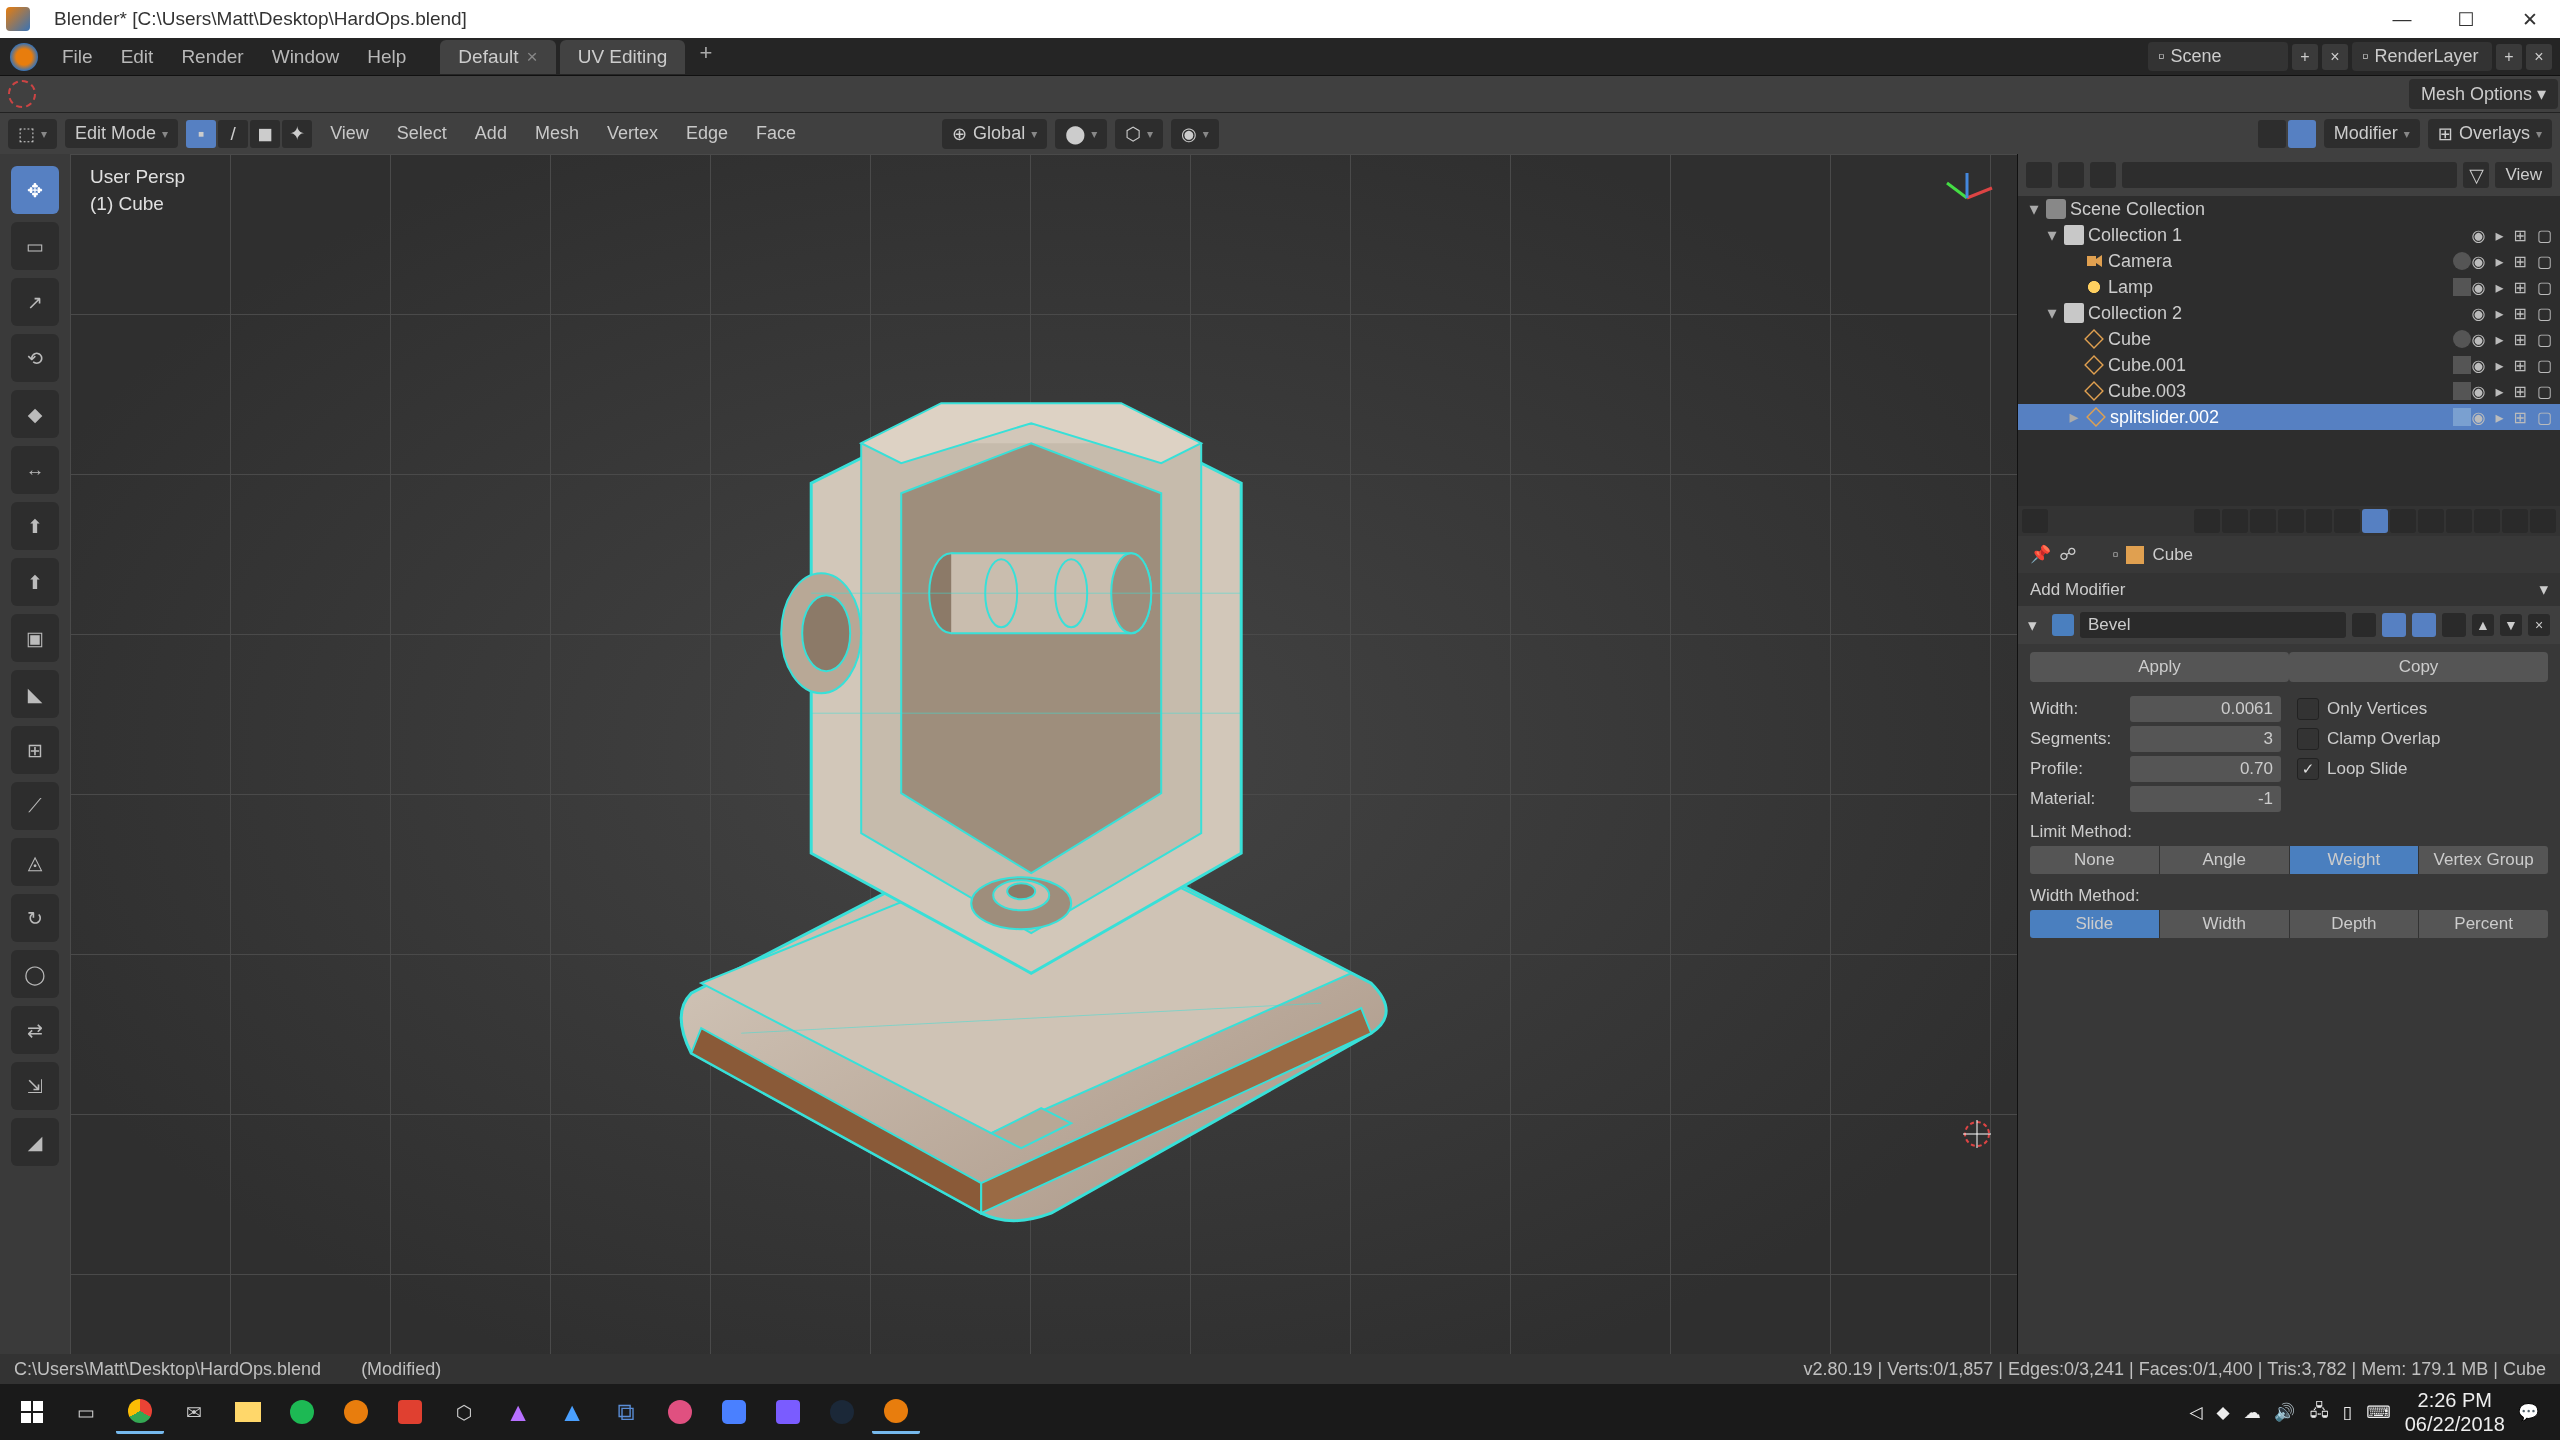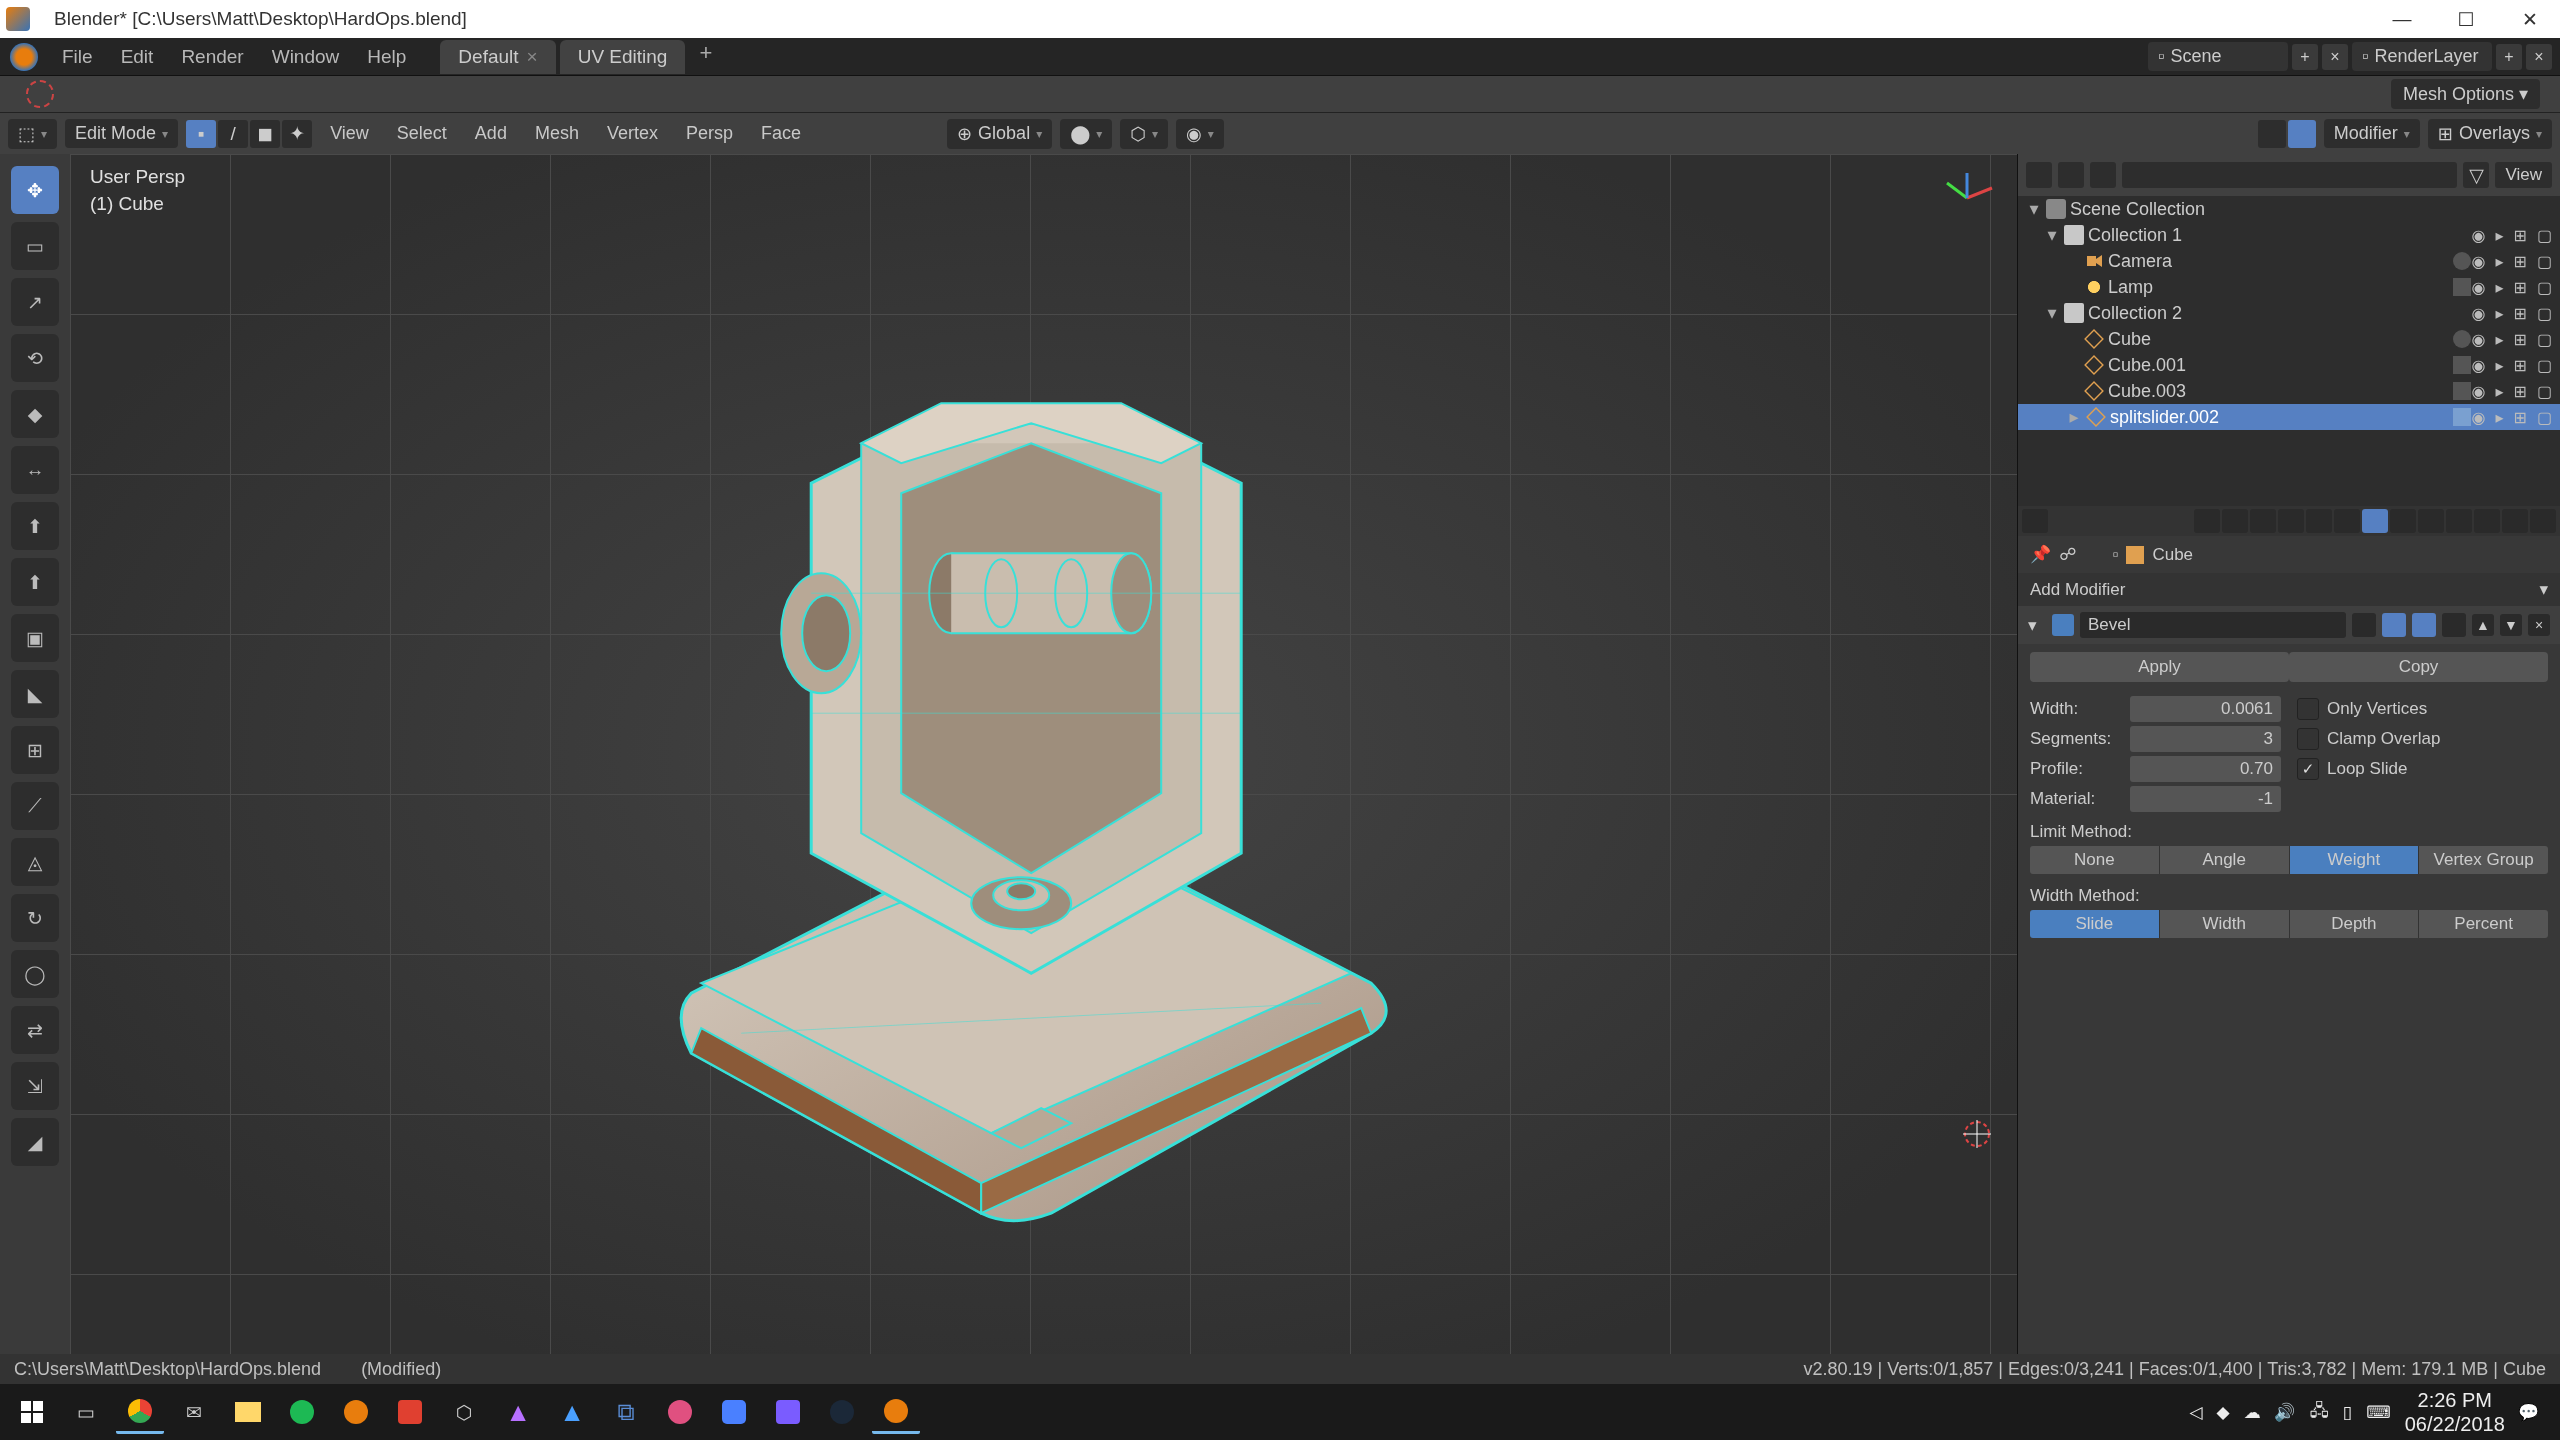--- a/index.html
+++ b/index.html
@@ -11,21 +11,21 @@
 .topmenu { height: 38px; background: #252525; display: flex; align-items: center; border-bottom: 1px solid #111; }
 .topmenu .logo2 { width: 28px; height: 28px; margin: 0 10px; background: radial-gradient(circle,#e87d0d 40%,#3773b7 70%); border-radius: 50%; }
 .topmenu .menuitem { padding: 0 14px; font-size: 19px; color: #b8b8b8; cursor: pointer; }
 .topmenu .tabs { display: flex; margin-left: 20px; }
 .topmenu .tab { background: #424242; padding: 6px 18px; border-radius: 6px 6px 0 0; margin-right: 4px; font-size: 19px; display: flex; align-items: center; gap: 8px; }
 .topmenu .tab .x { color: #888; }
 .topmenu .addtab { padding: 0 10px; font-size: 22px; color: #aaa; }
 .topmenu .right { margin-left: auto; display: flex; align-items: center; gap: 4px; padding-right: 8px; }
 .topmenu .field { background: #333; border-radius: 4px; padding: 4px 10px; min-width: 140px; font-size: 18px; display: flex; align-items: center; gap: 6px; }
 .topmenu .smallbtn { width: 26px; height: 26px; background: #3a3a3a; border-radius: 3px; display: flex; align-items: center; justify-content: center; font-size: 16px; }
-.toolbar2 { height: 36px; background: #404040; display: flex; align-items: center; justify-content: flex-end; padding: 0 20px; }
+.toolbar2 { height: 36px; background: #404040; display: flex; align-items: center; justify-content: flex-end; padding: 0 2px; }
 .toolbar2 .mopt { background: #2d2d2d; padding: 4px 12px; border-radius: 4px; font-size: 18px; }
 .toolbar2 .leftgrp { margin-right: auto; display: flex; align-items: center; gap: 6px; }
 .toolbar2 .cursoricon { width: 28px; height: 28px; border: 2px dashed #cc4444; border-radius: 50%; margin-left: 6px; }
 .header3d { height: 42px; background: #404040; display: flex; align-items: center; padding: 0 8px; gap: 8px; border-top: 1px solid #222; }
 .header3d .dd { background: #2d2d2d; padding: 4px 10px; border-radius: 4px; display: flex; align-items: center; gap: 6px; font-size: 18px; }
 .header3d .dd .tri { font-size: 12px; color: #888; }
 .header3d .menuitem { padding: 0 10px; font-size: 18px; color: #c8c8c8; }
 .header3d .selmode { display: flex; gap: 2px; }
 .header3d .selmode div { width: 30px; height: 28px; background: #2d2d2d; border-radius: 3px; display:flex;align-items:center;justify-content:center; }
 .header3d .selmode div.active { background: #5680c2; }
@@ -163,21 +163,21 @@
     <div class="active">▪</div>
     <div>/</div>
     <div>◼</div>
     <div>✦</div>
   </div>
   <div class="menuitem">View</div>
   <div class="menuitem">Select</div>
   <div class="menuitem">Add</div>
   <div class="menuitem">Mesh</div>
   <div class="menuitem">Vertex</div>
-  <div class="menuitem">Persp</div>
+  <div class="menuitem">Edge</div>
   <div class="menuitem">Face</div>
   <div style="flex:0 0 120px"></div>
   <div class="dd">⊕ <span>Global</span> <span class="tri">▾</span></div>
   <div class="dd">⬤<span class="tri">▾</span></div>
   <div class="dd">⬡<span class="tri">▾</span></div>
   <div class="dd">◉<span class="tri">▾</span></div>
   <div class="right">
     <div class="shade">
       <div></div>
       <div class="active"></div>

